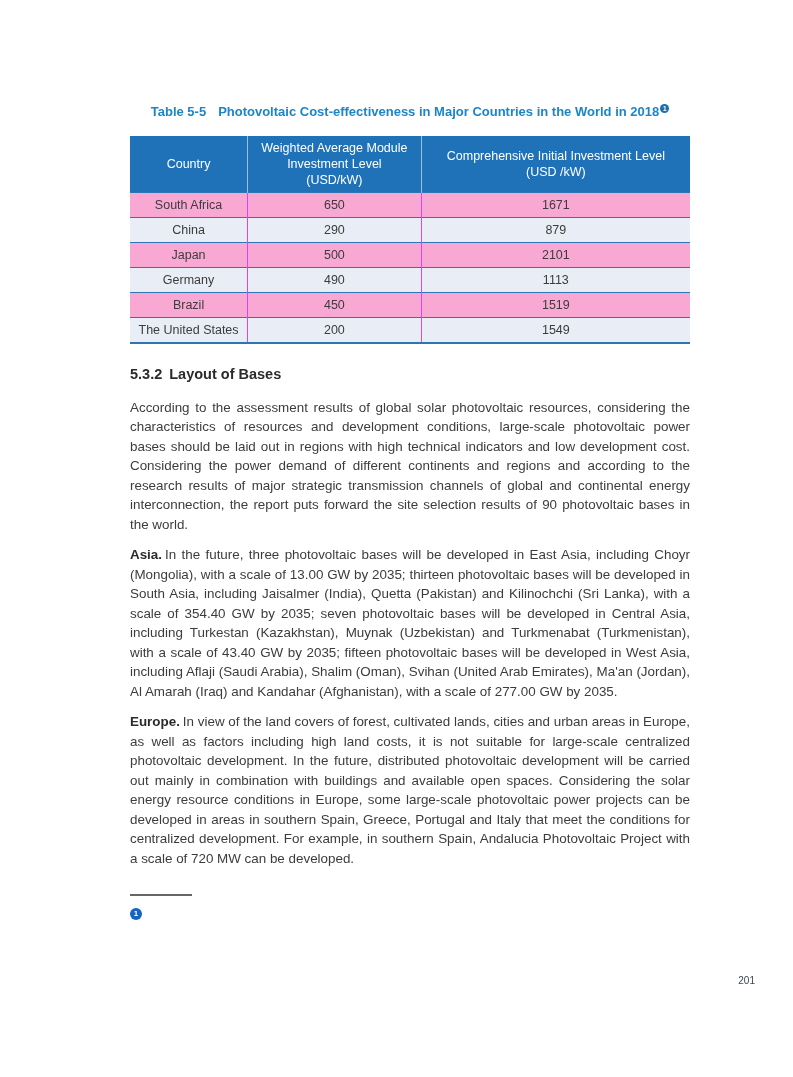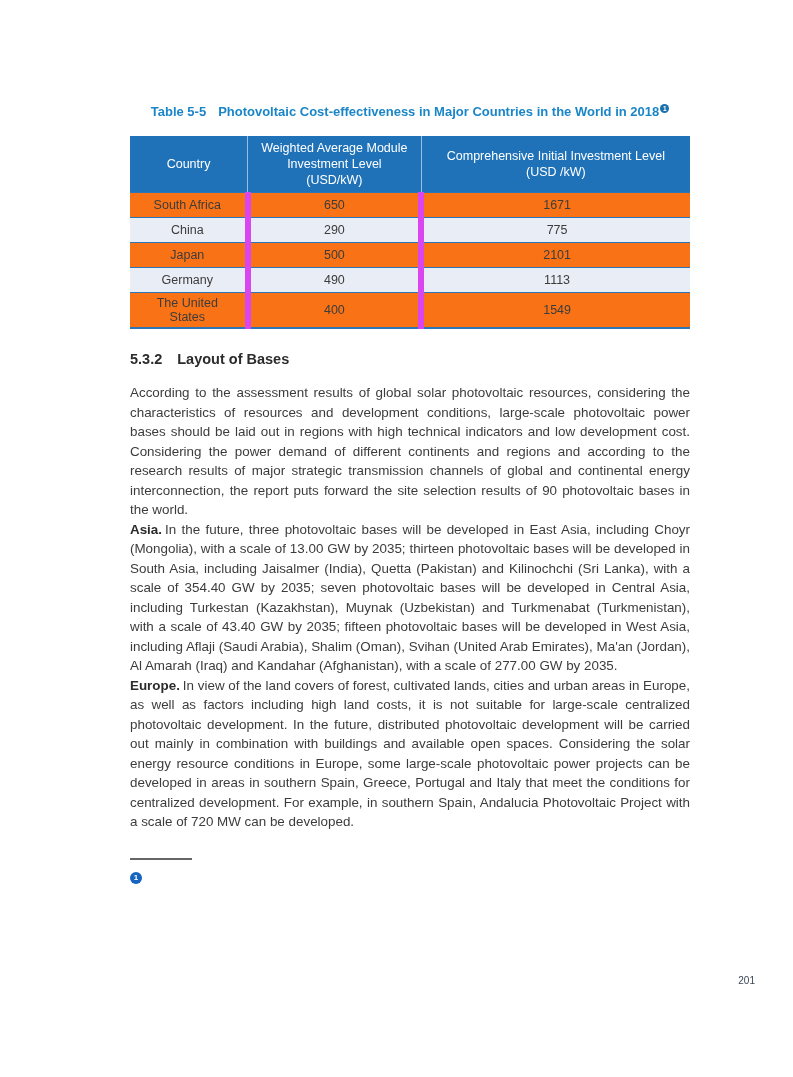--- a/index.html
+++ b/index.html
@@ -65,37 +65,37 @@
     vertical-align:middle;
   }
   .pv-table thead th + th { border-left:1px solid rgba(255,255,255,0.55); }
   .pv-table tbody td {
     text-align:center;
     font-size:12.5px;
     color:#3c3c3c;
     height:25px;
     padding:3px 8px;
     border-top:1px solid #2e75b6;
-    background:#f97316;
-  }
-  .pv-table tbody td + td { border-left:6px solid #d946ef; }
+    background:#f9a8d4;
+  }
+  .pv-table tbody td + td { border-left:1px solid #d946ef; }
   .pv-table tbody tr:nth-child(even) td { background:#e9edf6; }
 
   
   .section-heading {
     margin-top:22px;
     font-size:14.5px;
     font-weight:bold;
     color:#2b2b2b;
   }
-  .section-heading .snum { margin-right:15px;text-align:center; }
+  .section-heading .snum { margin-right:7px;text-align:center; }
 
   
   .body-para {
-    margin-top:0;
+    margin-top:11px;
     font-size:13.4px;
     line-height:19.5px;
     text-align:justify;
     color:#3c3c3c;
   }
   .body-para:first-of-type { margin-top:16px; }
   .body-para .lead { font-weight:bold; color:#2b2b2b; }
   .body-para .lead:not(:empty) { margin-right:3px; }
 
   
@@ -161,35 +161,40 @@
       </thead>
       <tbody>
         <tr>
           <td>South Africa</td>
           <td>650</td>
           <td>1671</td>
         </tr>
         <tr>
           <td>China</td>
           <td>290</td>
-          <td>775</td>
+          <td>879</td>
         </tr>
         <tr>
           <td>Japan</td>
           <td>500</td>
           <td>2101</td>
         </tr>
         <tr>
           <td>Germany</td>
           <td>490</td>
           <td>1113</td>
         </tr>
         <tr>
+          <td>Brazil</td>
+          <td>450</td>
+          <td>1519</td>
+        </tr>
+        <tr>
           <td>The United States</td>
-          <td>400</td>
+          <td>200</td>
           <td>1549</td>
         </tr>
       </tbody>
     </table>
 
     <div class="section-heading">
       <span class="snum">5.3.2</span><span>Layout of Bases</span>
     </div>
 
     <p class="body-para"><span class="lead"></span><span>According to the assessment results of global solar photovoltaic resources, considering the characteristics of resources and development conditions, large-scale photovoltaic power bases should be laid out in regions with high technical indicators and low development cost. Considering the power demand of different continents and regions and according to the research results of major strategic transmission channels of global and continental energy interconnection, the report puts forward the site selection results of 90 photovoltaic bases in the world.</span></p>

